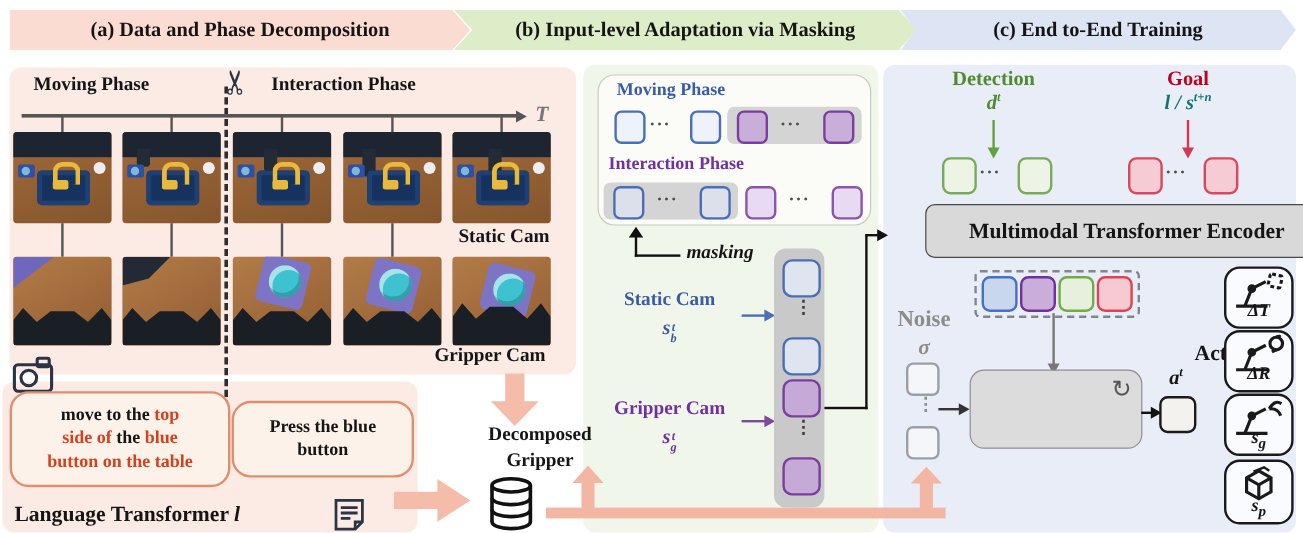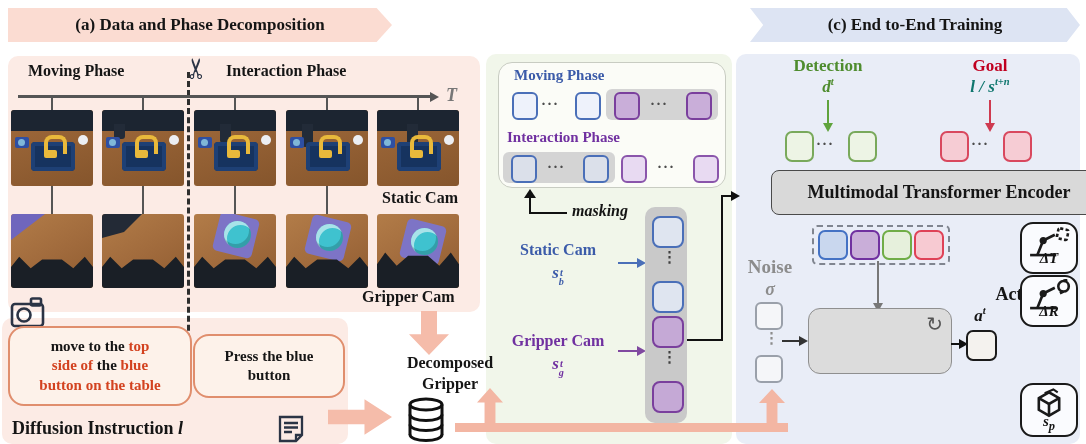--- a/index.html
+++ b/index.html
@@ -60,20 +60,23 @@
   svg{display:block;}
 </style>
 </head>
 <body>
 
 <div id="canvas">
 
   <div class="abs banner chev-r" style="left:8px;top:8px;width:384px;height:34px;background:#fbdcd2;">
       <span>(a) Data and Phase Decomposition</span>
     </div>
+  <div class="abs banner chev-lr" style="left:378px;top:8px;width:386px;height:34px;background:#dcedc8;">
+      <span>(b) Input-level Adaptation via Masking</span>
+    </div>
   <div class="abs banner chev-lr" style="left:750px;top:8px;width:330px;height:34px;background:#dde4f3;">
       <span>(c) End to-End Training</span>
     </div>
 
   <div class="abs panel" style="left:8px;top:56px;width:472px;height:256px;background:#fcebe5;"></div>
   <div class="abs panel" style="left:2px;top:318px;width:346px;height:126px;background:#fcebe5;"></div>
   <div class="abs panel" style="left:486px;top:54px;width:246px;height:390px;background:#f1f6ea;"></div>
   <div class="abs panel" style="left:736px;top:54px;width:344px;height:390px;background:#e9edf7;"></div>
 
   <div class="abs" style="left:455px;top:423px;width:333px;height:9px;background:#f3b6a3;"></div>
@@ -190,21 +193,21 @@
       <span class="red">button on the table</span>
     </div>
   </div>
   <div class="abs bubble" style="left:193px;top:334px;width:148px;height:60px;">
     <div>
       <span>Press the blue</span><br>
       <span>button</span>
     </div>
   </div>
   <div class="abs b" style="left:12px;top:418px;font-size:18px;">
-    <span>Diffusion Instruction </span><span class="i">l</span>
+    <span>Language Transformer </span><span class="i">l</span>
   </div>
   <div class="abs" style="left:276px;top:414px;">
     <svg width="30" height="30" viewBox="0 0 30 30" fill="none" stroke="#2b3445" stroke-width="2.3">
       <path d="M4 3 H26 V21 L20 27 H4 Z"></path>
       <path d="M26 21 H20 V27"></path>
       <path d="M8 9 H22 M8 13.5 H22 M8 18 H16"></path>
     </svg>
   </div>
 
   <div class="abs blockarrow bar-right" style="left:328px;top:398px;width:64px;height:38px;"></div>
@@ -334,20 +337,29 @@
   </div>
   <div class="obox" style="top:222px;height:48px;">
     <svg width="50" height="32" viewBox="0 0 34 22" fill="none" stroke="#1a1a1a" stroke-width="1.8" style="margin:2px auto 0;">
       <path d="M4 20 H22"></path>
         <path d="M9 20 L13 10 L21 6"></path>
         <circle cx="13" cy="10" r="1.6" fill="#1a1a1a"></circle>
       <rect x="23" y="2" width="7" height="7" rx="1" stroke-dasharray="2.2 1.6" transform="rotate(12 26 5)"></rect>
     </svg>
     <div class="olabel"><span>ΔT</span><sub></sub></div>
   </div>
+  <div class="obox" style="top:328px;height:48px;">
+    <svg width="50" height="32" viewBox="0 0 34 22" fill="none" stroke="#1a1a1a" stroke-width="1.8" style="margin:2px auto 0;">
+      <path d="M4 20 H22"></path>
+        <path d="M9 20 L13 10 L21 6"></path>
+        <circle cx="13" cy="10" r="1.6" fill="#1a1a1a"></circle>
+      <path d="M23 6 Q26 0.5 30 3 M23 6 Q28 5.5 29.5 10"></path>
+    </svg>
+    <div class="olabel"><span>s</span><sub>g</sub></div>
+  </div>
   <div class="obox" style="top:383px;height:50px;">
     <svg width="50" height="32" viewBox="0 0 34 22" fill="none" stroke="#1a1a1a" stroke-width="1.8" style="margin:3px auto 0;">
       <path d="M10 7 L17 3 L24 7 V15 L17 19 L10 15 Z"></path>
         <path d="M10 7 L17 11 L24 7"></path>
         <path d="M17 11 V19"></path>
       <path d="M14 3.5 L20 1 L23 3" stroke-width="1.4"></path>
     </svg>
     <div class="olabel"><span>s</span><sub>p</sub></div>
   </div>
 

